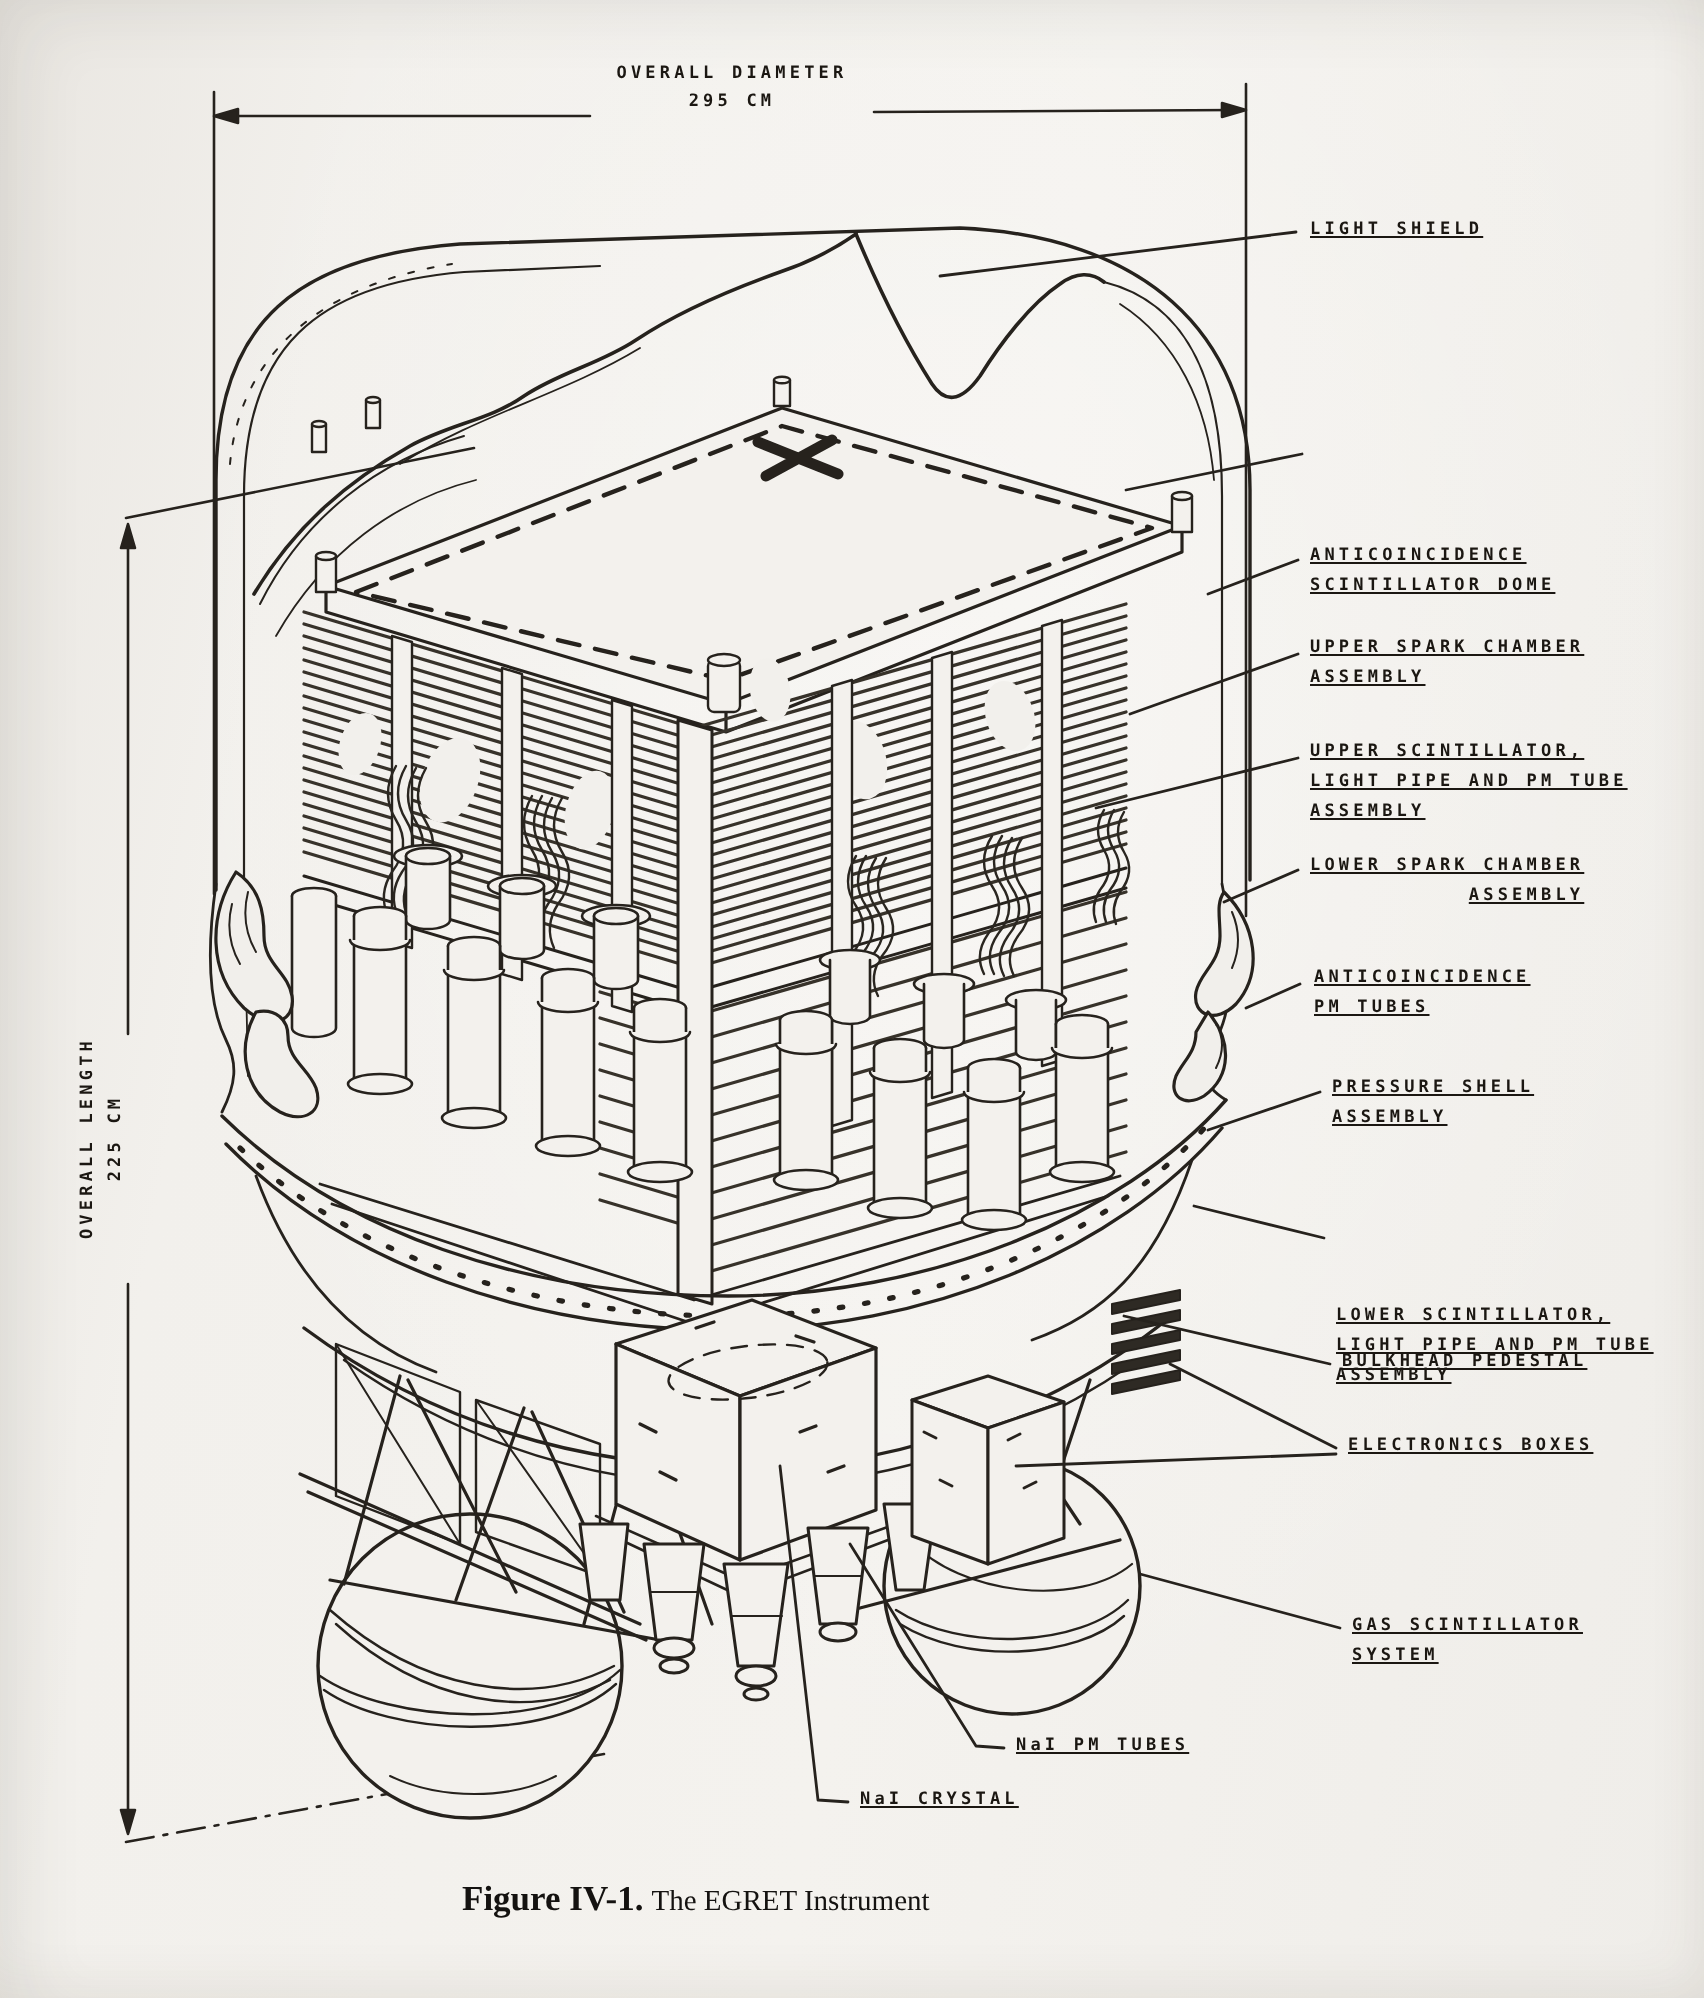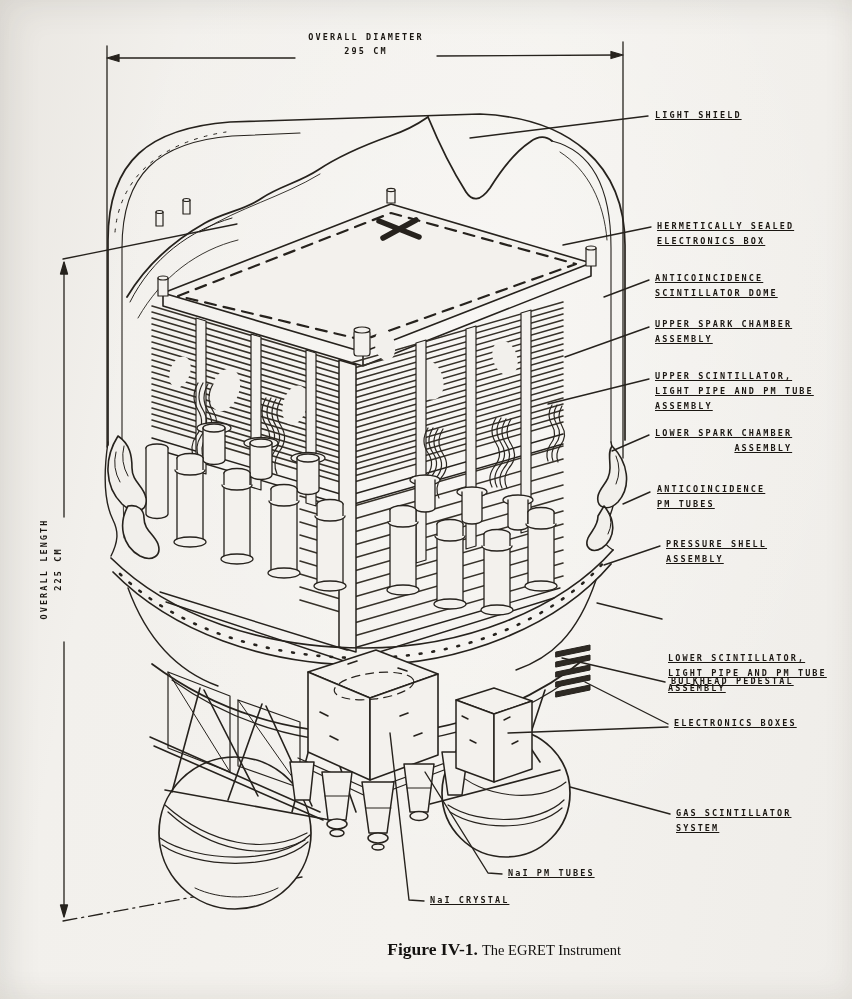--- a/index.html
+++ b/index.html
@@ -9,21 +9,21 @@
       linear-gradient(100deg,#e9e6e1 0%,#f2f0ec 18%,#f4f2ee 55%,#efede9 100%);
     box-shadow:inset 14px 10px 30px rgba(70,60,45,0.08), inset -8px -10px 24px rgba(70,60,45,0.05);
     font-family:"DejaVu Sans Mono", monospace;}
   svg.art{position:absolute;left:0;top:0;}
   .callout{position:absolute;color:#1b1712;font-weight:700;font-size:8.5px;
     letter-spacing:2.1px;line-height:15px;white-space:nowrap;}
   .callout span{display:block;text-decoration:underline;}
   .dim-label{position:absolute;color:#1b1712;font-weight:700;font-size:8.5px;
     letter-spacing:2.1px;line-height:14px;text-align:center;white-space:nowrap;}
   .rot{transform:rotate(-90deg);transform-origin:center center;}
-  .caption{position:absolute;left:221px;top:939px;width:400px;text-align:right;
+  .caption{position:absolute;left:231px;top:939px;width:400px;text-align:left;
     color:#141210;font-family:"Liberation Serif", serif;}
   .caption .cap-label{font-weight:700;font-size:17.5px;}
   .caption .cap-text{font-size:14.5px;}
 </style>
 </head>
 <body>
 
 <div class="page">
 
 <svg class="art" width="852" height="999" viewBox="0 0 852 999" fill="none" stroke="#26221d" stroke-width="1.3" stroke-linecap="round" stroke-linejoin="round">
@@ -316,24 +316,20 @@
   <span style="display:block">295 CM</span>
 </div>
 <div class="dim-label rot" style="left:-24px;top:555px;width:150px;">
   <span style="display:block">OVERALL LENGTH</span>
   <span style="display:block">225 CM</span>
 </div>
 
 <div class="callout" style="left:655px;top:108px;">
   <span>LIGHT SHIELD</span>
 </div>
-<div class="callout" style="left:657px;top:219px;">
-  <span>HERMETICALLY SEALED</span>
-  <span>ELECTRONICS BOX</span>
-</div>
 <div class="callout" style="left:655px;top:271px;">
   <span>ANTICOINCIDENCE</span>
   <span>SCINTILLATOR DOME</span>
 </div>
 <div class="callout" style="left:655px;top:317px;">
   <span>UPPER SPARK CHAMBER</span>
   <span>ASSEMBLY</span>
 </div>
 <div class="callout" style="left:655px;top:369px;">
   <span>UPPER SCINTILLATOR,</span>

